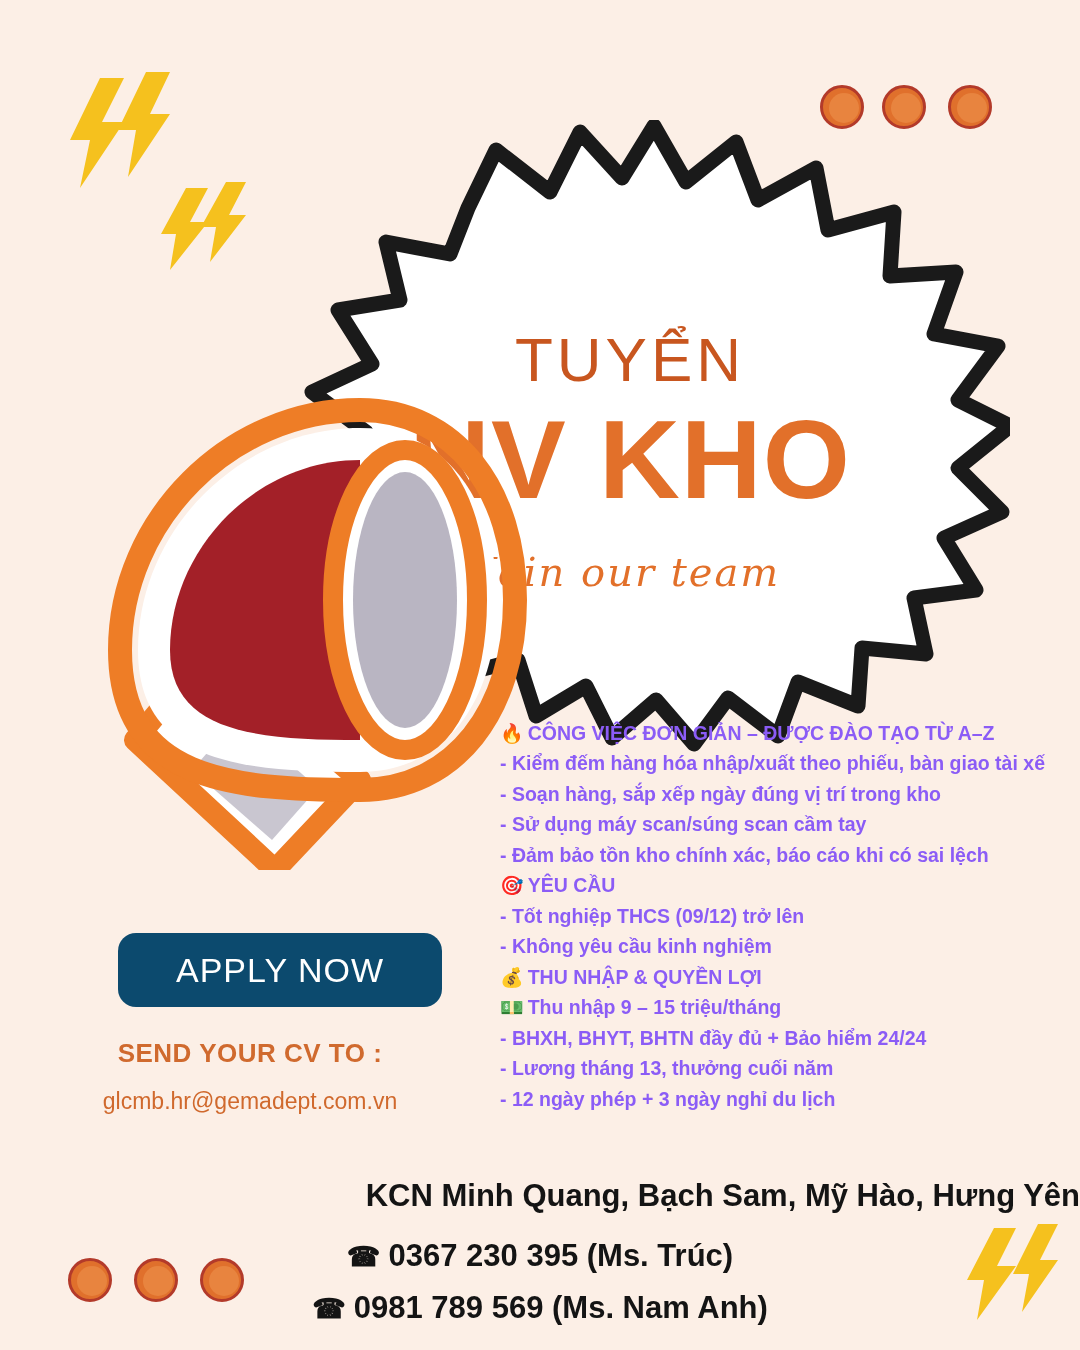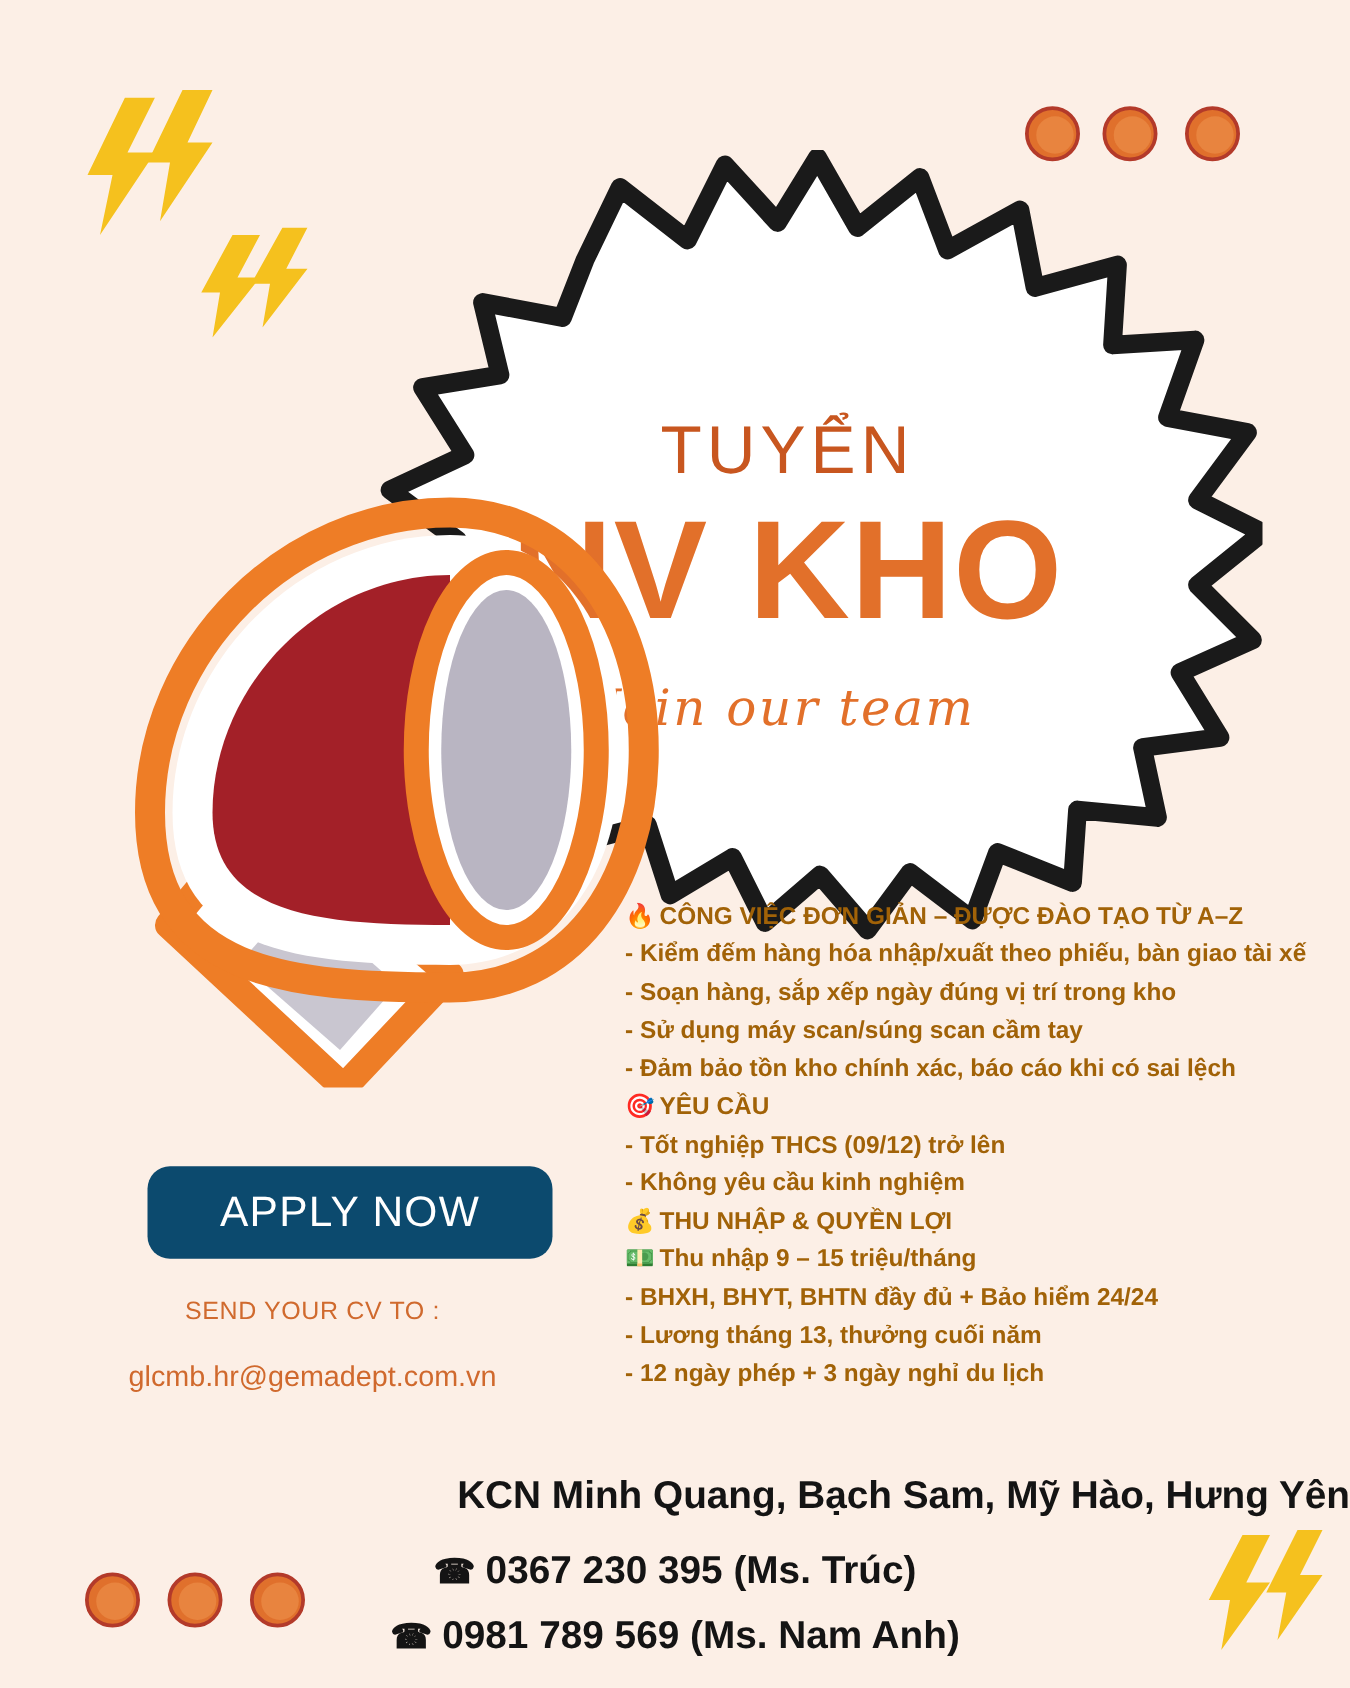--- a/index.html
+++ b/index.html
@@ -48,21 +48,21 @@
     position: absolute;
     left: 250px; top: 120px;
     width: 760px; height: 640px;
     display: flex;
     flex-direction: column;
     align-items: center;
     justify-content: center;
     pointer-events: none;
   }
   #tuyen {
-    font-size: 54px;
+    font-size: 62px;
     letter-spacing: 4px;
     color: #c8561f;
     font-weight: 400;
     margin-top: 39px;
   }
   #nvkho {
     font-size: 112px;
     font-weight: bold;
     color: #e2702a;
     letter-spacing: 1px;
@@ -87,21 +87,21 @@
   #megaphone svg { display: block; width: 100%; height: 100%; }
 
   
   #details {
     position: absolute;
     left: 500px; top: 718px;
     width: 568px;
   }
   .line {
     font-size: 19.5px;
-    color: #a16207;
+    color: #8b5cf6;
     font-weight: bold;
     line-height: 1.0;
     padding: 5.5px 0;
     white-space: nowrap;
   }
   .line .emoji { font-size: 19px; margin-right: 4px; }
   .line.head { font-weight: bold; }
 
   
   #apply-btn {
@@ -116,22 +116,22 @@
     letter-spacing: 1px;
     font-family: "Liberation Sans", sans-serif;
     cursor: pointer;
   }
 
   #cv-label {
     position: absolute;
     left: 0; top: 1038px;
     width: 500px;
     text-align: center;
-    font-size: 20px;
-    font-weight: normal;
+    font-size: 26px;
+    font-weight: bold;
     color: #d06a2e;
     letter-spacing: 0.5px;
   }
   #cv-email {
     position: absolute;
     left: 0; top: 1088px;
     width: 500px;
     text-align: center;
     font-size: 23px;
     color: #d0692d;

